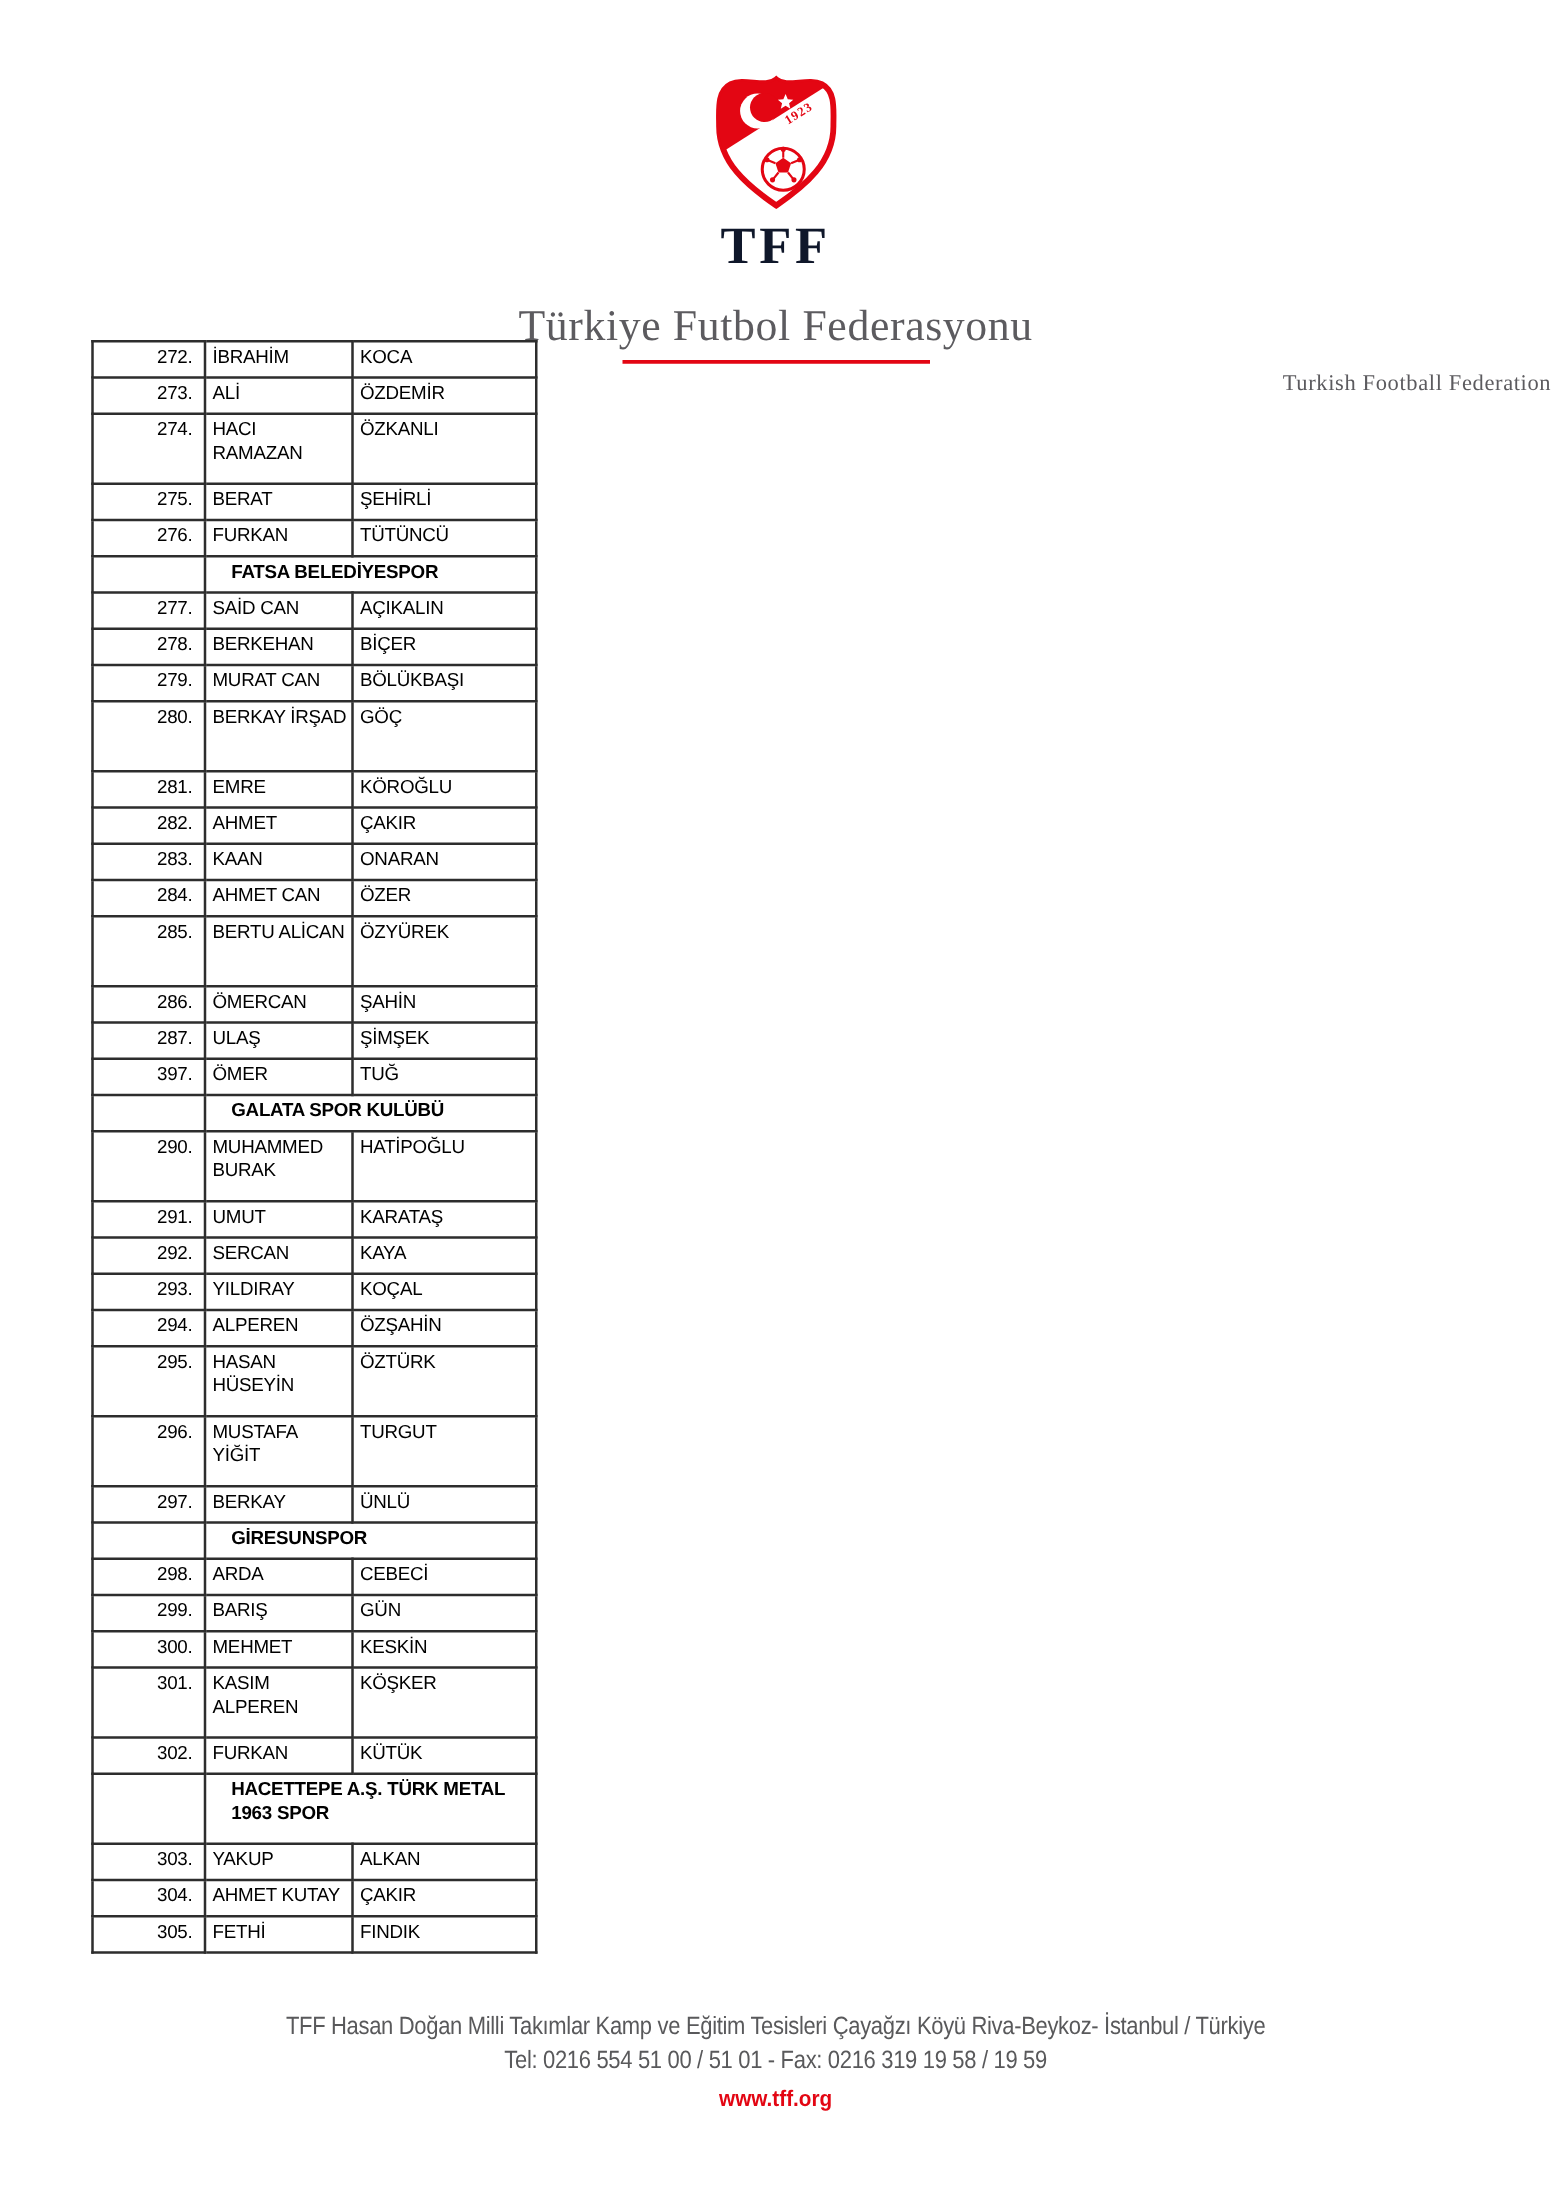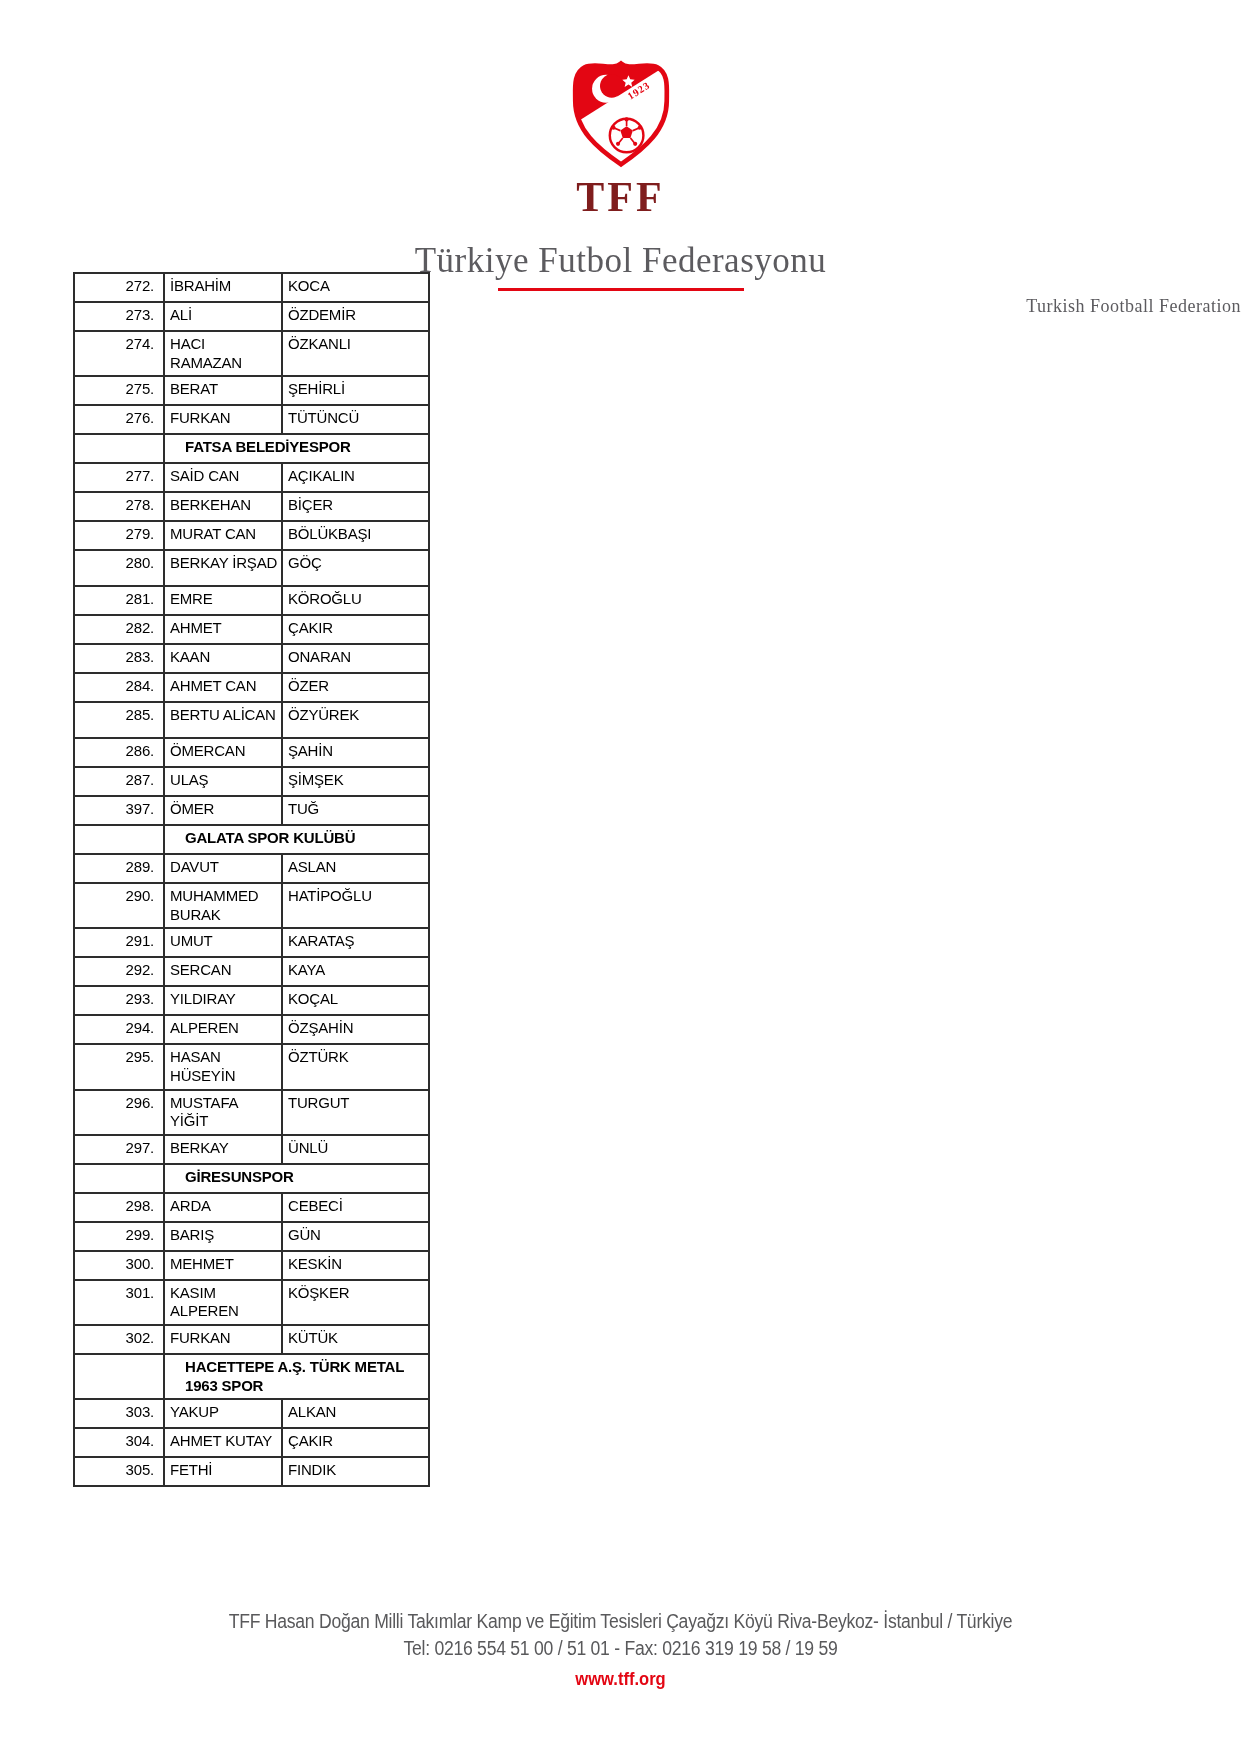--- a/index.html
+++ b/index.html
@@ -6,21 +6,21 @@
   body{
     width:1241px;height:1755px;background:#ffffff;position:relative;
     font-family:"Liberation Sans",sans-serif;color:#000;
     overflow:hidden;
   }
 
   
   .logo{position:absolute;top:56px;left:0;right:0;text-align:center;}
   .logo svg{display:block;margin:0 auto;}
   .tff-word{
-    font-family:"Liberation Serif",serif;font-weight:bold;color:#7f1d1d;
+    font-family:"Liberation Serif",serif;font-weight:bold;color:#0f172a;
     font-size:42px;line-height:1;letter-spacing:3px;margin-top:4px;
   }
   .org-tr{
     font-family:"Liberation Serif",serif;color:#5C5B5F;
     font-size:35px;line-height:1.1;margin-top:24px;letter-spacing:0.5px;
   }
   .logo-rule{width:246px;height:3px;background:#E30613;margin:7px auto 6px;}
   .org-en{
     font-family:"Liberation Serif",serif;color:#5C5B5F;
     font-size:18px;line-height:1;letter-spacing:0.5px;text-align:right;
@@ -30,21 +30,21 @@
   .table-wrap{position:absolute;left:73px;top:272px;}
   table.roster{border-collapse:collapse;table-layout:fixed;width:355px;}
   table.roster td{
     border:2px solid #2d2d2d;vertical-align:top;
     padding:3px 2px 3px 5px;font-size:15px;line-height:1.24;
     letter-spacing:-0.2px;color:#000;overflow:hidden;
   }
   table.roster td.num{text-align:right;padding-right:9px;}
   table.roster td.club{font-weight:bold;padding-left:20px;}
   tr.normal{height:29px;}
-  tr.tall{height:36px;}
+  tr.tall{height:56px;}
 
   
   .footer{position:absolute;top:1608px;left:0;right:0;text-align:center;color:#59595B;}
   .f-line{
     font-size:20px;line-height:1.35;letter-spacing:-0.3px;
     transform:scaleX(0.88);transform-origin:center;
   }
   .f-web{
     color:#E30613;font-weight:bold;font-size:18px;margin-top:7px;
     transform:scaleX(0.92);transform-origin:center;
@@ -191,25 +191,20 @@
         </tr>
         <tr class="normal">
           <td class="num">397.</td>
           <td>ÖMER</td>
           <td>TUĞ</td>
         </tr>
         <tr class="normal">
           <td class="num"></td>
           <td class="club" colspan="2">GALATA SPOR KULÜBÜ</td>
         </tr>
-        <tr class="normal">
-          <td class="num">289.</td>
-          <td>DAVUT</td>
-          <td>ASLAN</td>
-        </tr>
         <tr class="tall">
           <td class="num">290.</td>
           <td>MUHAMMED BURAK</td>
           <td>HATİPOĞLU</td>
         </tr>
         <tr class="normal">
           <td class="num">291.</td>
           <td>UMUT</td>
           <td>KARATAŞ</td>
         </tr>

